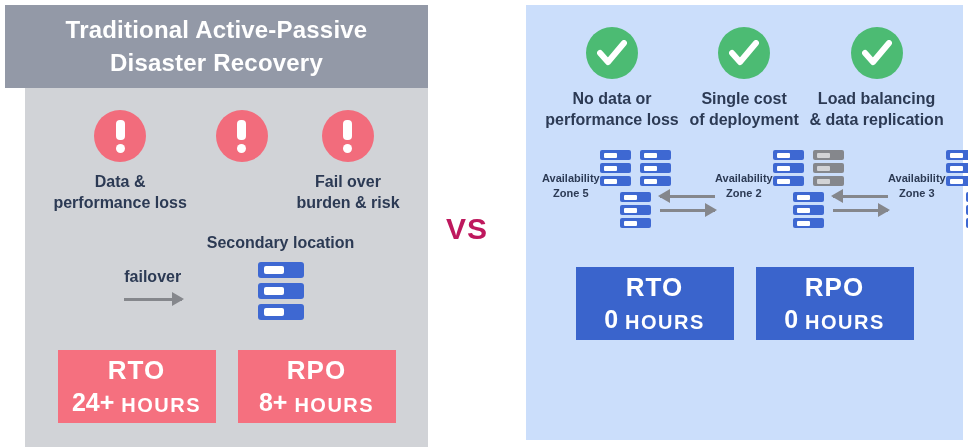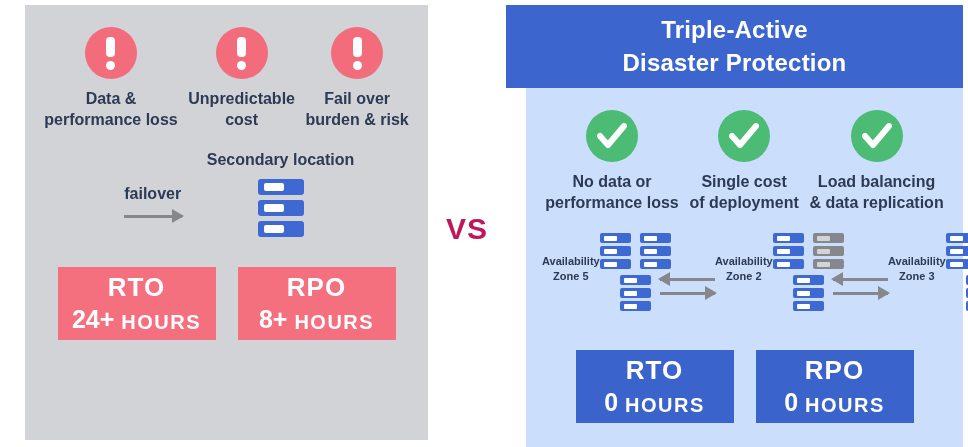--- a/index.html
+++ b/index.html
@@ -129,41 +129,41 @@
   .metric-blue { background:#3a64cc; }
   .metric-name { font-size:26px; font-weight:800; letter-spacing:1px; line-height:1.1; }
   .metric-line { display:flex; align-items:flex-end; gap:7px; margin-top:3px; }
   .metric-value { font-size:25px; font-weight:800; }
   .metric-unit  { font-size:20px; font-weight:700; letter-spacing:1.5px; }
 </style>
 </head>
 <body>
 
 <div class="panel panel-left">
+  <div class="panel-header">
+    <div class="title-line">Traditional Active-Passive</div>
+    <div class="title-line">Disaster Recovery</div>
+  </div>
   <div class="panel-body">
 
     <div class="icon-row">
       <div class="icon-item">
         <div class="circle circle-alert">
           <div class="excl-bar"></div>
           <div class="excl-dot"></div>
         </div>
         <div class="icon-label">
           <div>Data &amp;</div>
           <div>performance loss</div>
         </div>
       </div>
       <div class="icon-item">
         <div class="circle circle-alert">
           <div class="excl-bar"></div>
           <div class="excl-dot"></div>
-        </div>
-        <div class="icon-label">
-          <div>Unpredictable</div>
-          <div>cost</div>
         </div>
       </div>
       <div class="icon-item">
         <div class="circle circle-alert">
           <div class="excl-bar"></div>
           <div class="excl-dot"></div>
         </div>
         <div class="icon-label">
           <div>Fail over</div>
           <div>burden &amp; risk</div>
@@ -202,24 +202,20 @@
         </div>
       </div>
     </div>
 
   </div>
 </div>
 
 <div class="vs">VS</div>
 
 <div class="panel panel-right">
-  <div class="panel-header">
-    <div class="title-line">Triple-Active</div>
-    <div class="title-line">Disaster Protection</div>
-  </div>
   <div class="panel-body">
 
     <div class="icon-row">
       <div class="icon-item">
         <div class="circle circle-success">
           <svg width="30" height="26" viewBox="0 0 30 26">
             <polyline points="3,13 11,22 27,3" fill="none" stroke="#ffffff" stroke-width="6" stroke-linecap="round" stroke-linejoin="round"></polyline>
           </svg>
         </div>
         <div class="icon-label">

